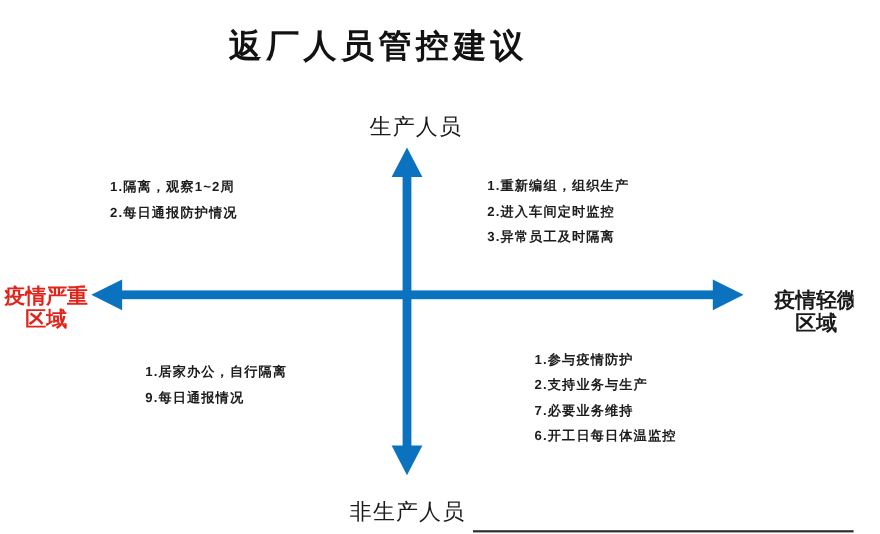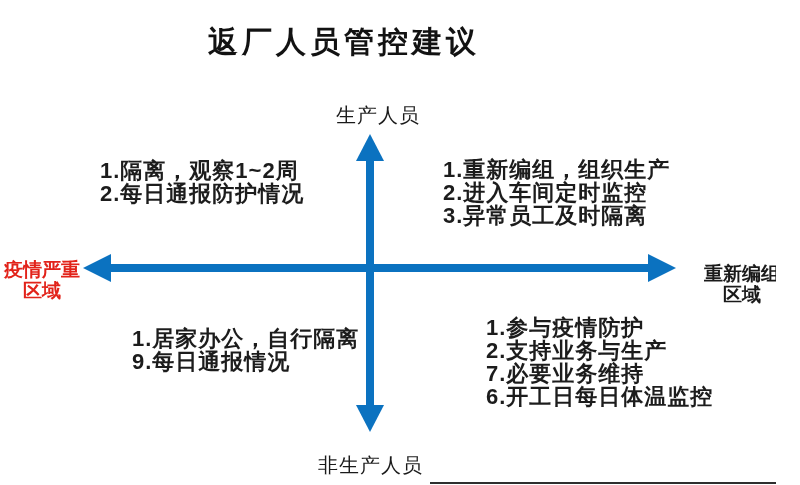--- a/index.html
+++ b/index.html
@@ -71,21 +71,21 @@
   }
   .tri-right {
     left: 648px; top: 254px;
     border-top: 14px solid transparent;
     border-bottom: 14px solid transparent;
     border-left: 28px solid #0b72c0;
   }
 
   
   .quad {
-    font-size: 22px;
+    font-size: 12px;
     line-height: 23px;
     font-weight: bold;
     letter-spacing: 1px;
     color: #1c1c1c;
     white-space: nowrap;
   }
   .quad-tl { left: 100px; top: 159px; }
   .quad-tr { left: 443px; top: 158px; }
   .quad-bl { left: 100px; top: 327px; margin-left: 32px; }
   .quad-br { left: 443px; top: 316px; margin-left: 43px; }
@@ -108,21 +108,21 @@
   <div class="abs tri tri-left"></div>
   <div class="abs tri tri-right"></div>
 
   <div class="abs axis-label axis-top">生产人员</div>
   <div class="abs axis-label axis-bottom">非生产人员</div>
   <div class="abs axis-left">
     <div>疫情严重</div>
     <div>区域</div>
   </div>
   <div class="abs axis-right">
-    <div>重新编组</div>
+    <div>疫情轻微</div>
     <div>区域</div>
   </div>
 
   <div class="abs quad quad-tl">
     <div>1.隔离，观察1~2周</div>
     <div>2.每日通报防护情况</div>
   </div>
 
   <div class="abs quad quad-tr">
     <div>1.重新编组，组织生产</div>

